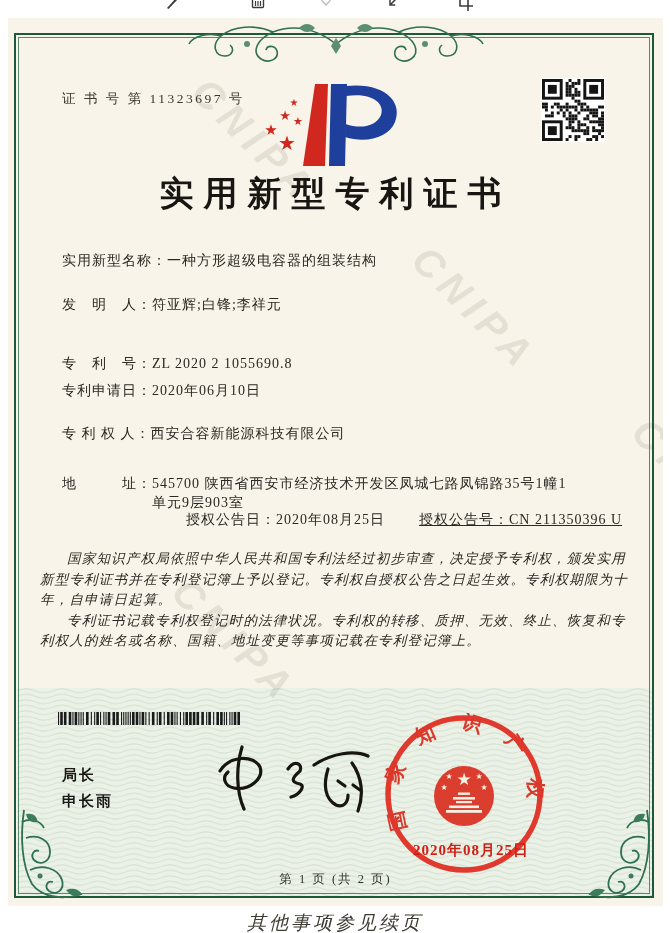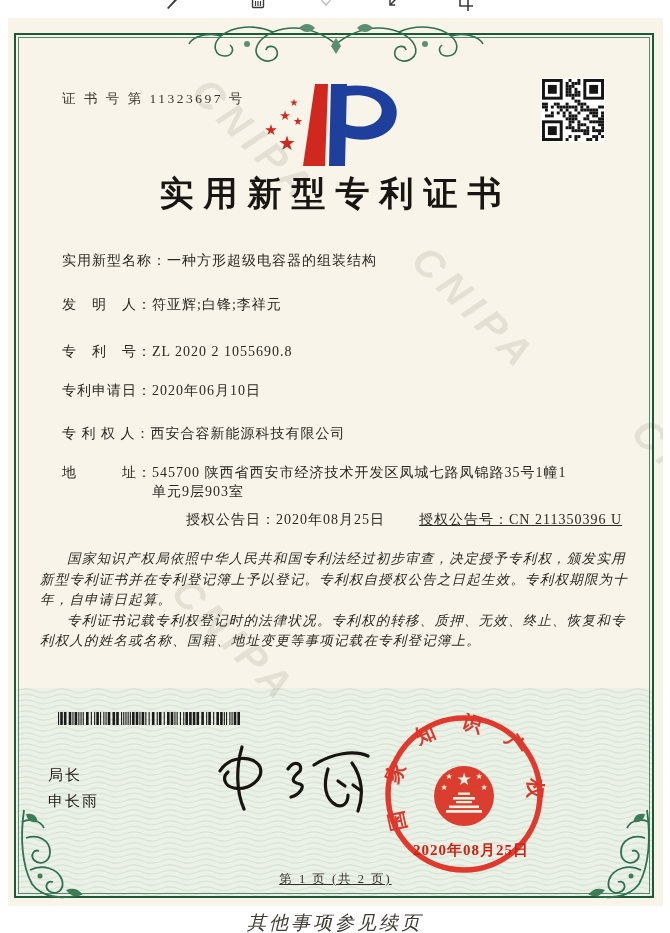--- a/index.html
+++ b/index.html
@@ -17,38 +17,38 @@
       font-weight:bold;font-style:italic;font-size:40px;letter-spacing:7px;
       color:rgba(112,103,82,0.14);transform:rotate(45deg);white-space:nowrap;}
   .cert-no{position:absolute;left:54px;top:72px;font-size:13.5px;letter-spacing:2.5px;color:#3a372f;}
   .logo{position:absolute;left:227px;top:62px;width:185px;height:90px;}
   .qr{position:absolute;left:533px;top:60px;width:62px;height:62px;background:#fff;padding:1px;}
   .title{position:absolute;left:0;top:153px;width:100%;text-align:center;
          font-size:34px;font-weight:bold;letter-spacing:10px;color:#181512;}
   .frow{position:absolute;left:54px;display:flex;font-size:14px;letter-spacing:1px;color:#2b2923;line-height:19px;justify-content:flex-end;}
   .frow .lbl{flex-shrink:0;white-space:nowrap;}
   .frow .val{white-space:pre-wrap;}
-  .f0{top:233px}.f1{top:277px}.f2{top:324px}.f3{top:363px}.f4{top:406px}
-  .f5{top:445px}.f5 .val{width:420px;}
+  .f0{top:233px}.f1{top:277px}.f2{top:336px}.f3{top:363px}.f4{top:406px}
+  .f5{top:456px}.f5 .val{width:420px;}
   .grant{top:492px;width:560px;}
   .grant .pair{display:flex;}
   .grant .pair.right{margin-left:34px;text-decoration:underline;}
   .paras{position:absolute;left:32px;top:531px;width:598px;font-size:13.5px;
          font-style:italic;line-height:20.5px;letter-spacing:1.2px;color:#2b2923;}
   .paras p{margin:0;text-indent:2em;}
   .barcode{position:absolute;left:50px;top:694px;width:184px;height:13px;}
-  .signer{position:absolute;left:40px;font-family:"Liberation Sans","DejaVu Sans",sans-serif;
-          font-weight:normal;font-size:15px;color:#1c1a17;letter-spacing:2px;}
+  .signer{position:absolute;left:54px;font-family:"Liberation Sans","DejaVu Sans",sans-serif;
+          font-weight:bold;font-size:15px;color:#1c1a17;letter-spacing:2px;}
   .signer.t{top:748px}.signer.n{top:774px}
   .signature{position:absolute;left:192px;top:715px;width:178px;height:98px;}
   .seal{position:absolute;left:375px;top:695px;width:162px;height:162px;opacity:.9;}
   .seal-date{position:absolute;left:378px;top:823px;width:170px;text-align:center;
              font-size:15px;font-weight:bold;color:#cf1f12;letter-spacing:1px;}
   .page-info{position:absolute;left:0;top:853px;width:100%;text-align:center;
-             font-size:12.5px;letter-spacing:2px;color:#33312b;text-decoration:underline;}
+             font-size:12.5px;letter-spacing:2px;color:#33312b;}
   .corner{position:absolute;width:72px;height:92px;bottom:6px;}
   .corner.bl{left:8px;} .corner.br{right:8px;transform:scaleX(-1);}
   .top-orn{position:absolute;left:50%;top:0px;transform:translateX(-50%);width:310px;height:52px;}
   .footer-note{position:absolute;left:0;top:910px;width:100%;text-align:center;
                font-size:19px;font-style:italic;letter-spacing:3px;color:#3e3b34;}
 </style>
 </head>
 <body>
 
 <div class="root">

